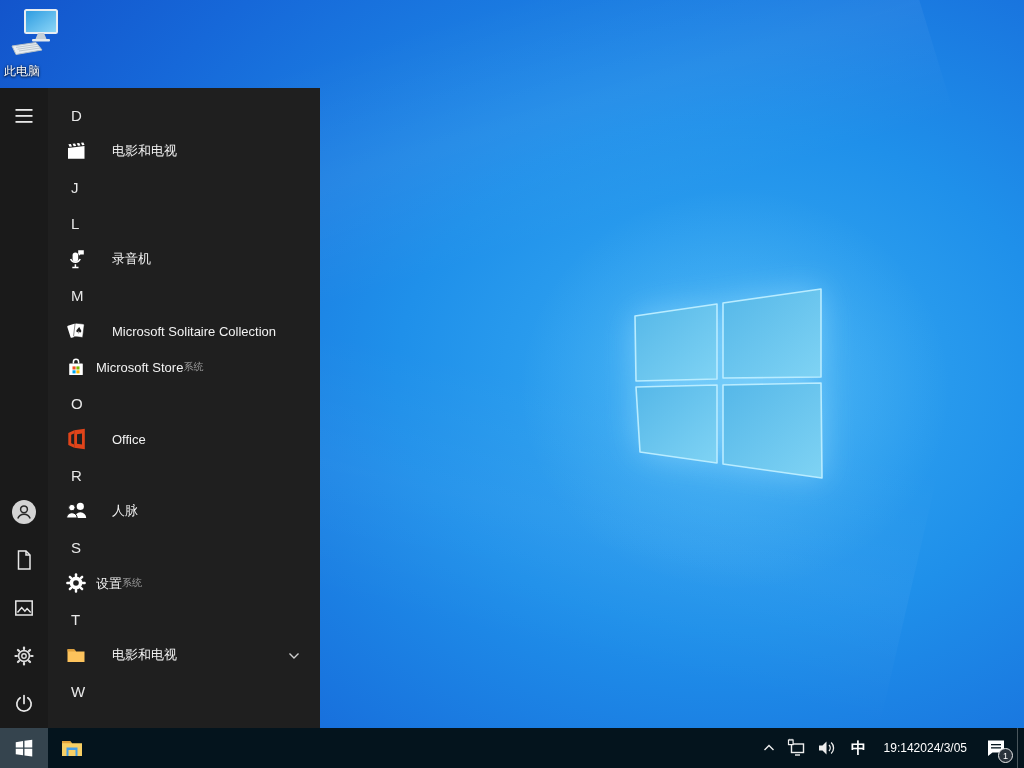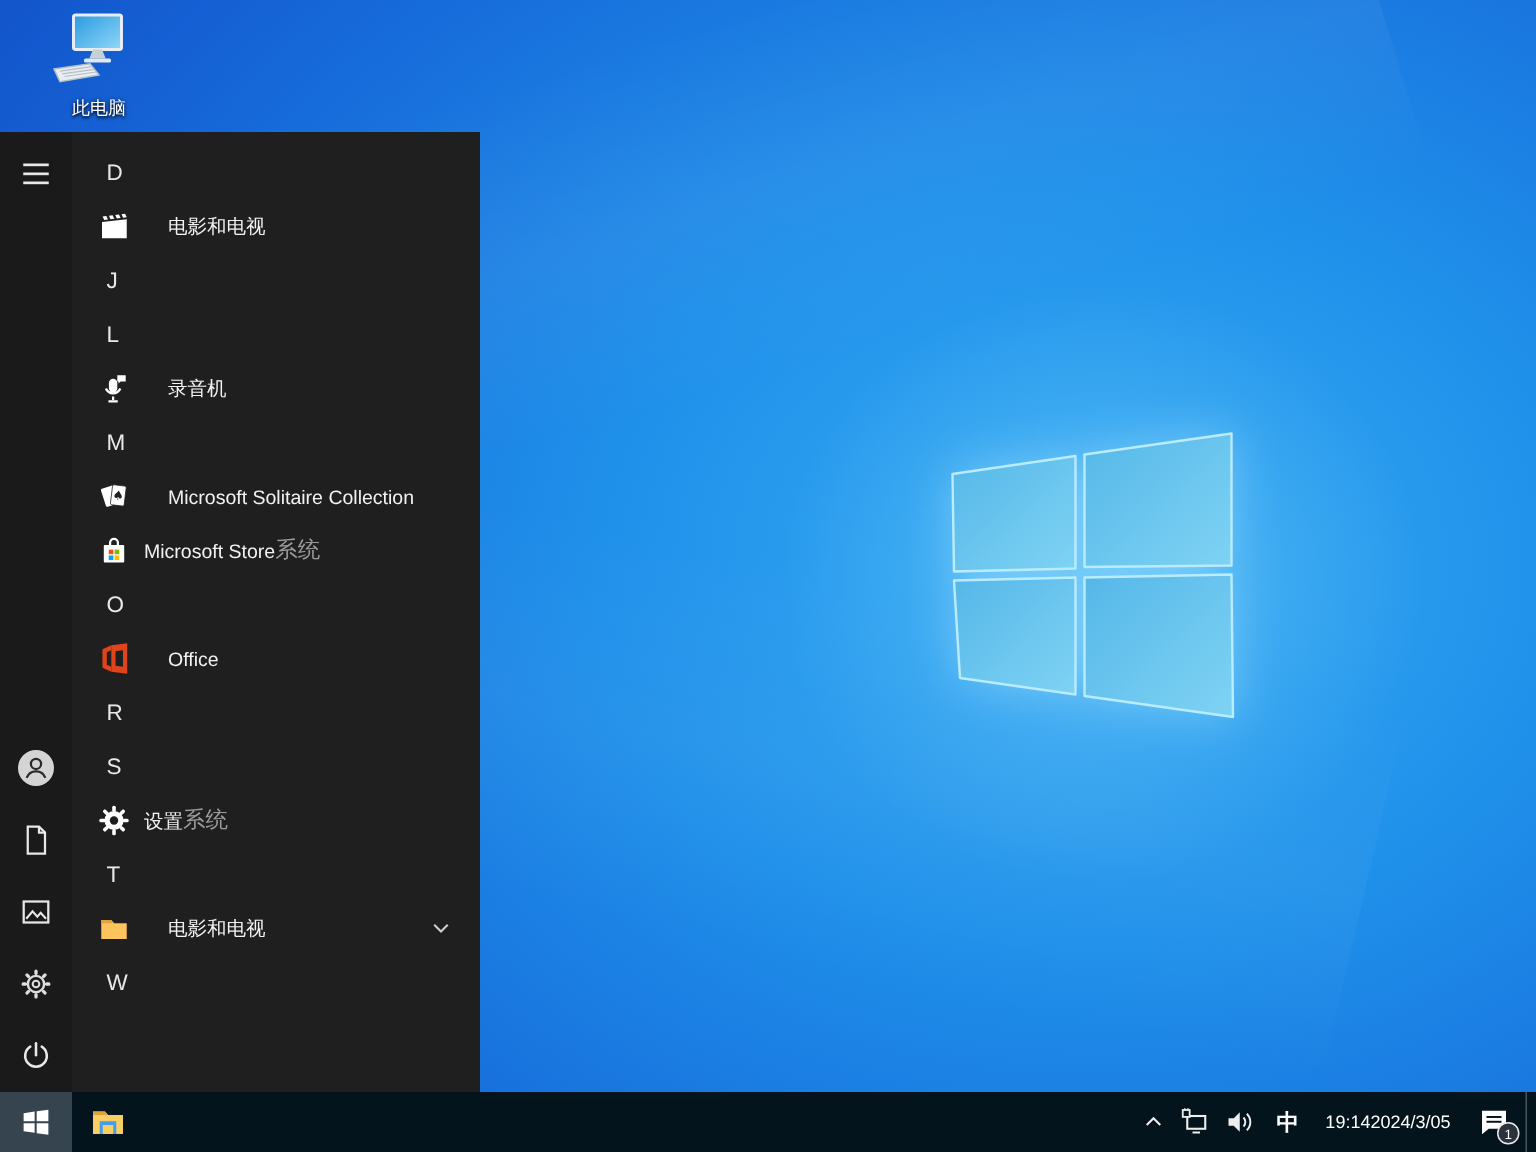--- a/index.html
+++ b/index.html
@@ -11,37 +11,37 @@
   .ray { position:absolute; pointer-events:none; }
   .ray1 { left:-8%; top:4%; width:100%; height:240px; transform:rotate(-17deg);
     background:linear-gradient(to bottom, rgba(255,255,255,0), rgba(255,255,255,.05) 50%, rgba(255,255,255,0)); }
   .ray2 { left:-10%; top:46%; width:100%; height:260px; transform:rotate(13deg);
     background:linear-gradient(to bottom, rgba(255,255,255,0), rgba(255,255,255,.04) 50%, rgba(255,255,255,0)); }
   .logo-glow { position:absolute; left:520px; top:190px; width:430px; height:400px; pointer-events:none;
     background:radial-gradient(closest-side, rgba(150,225,255,.30), rgba(150,225,255,0)); }
   .win-logo { position:absolute; left:630px; top:284px; filter:drop-shadow(0 0 16px rgba(170,230,255,.45)); }
 
   
-  .desk-icon { position:absolute; left:20px; top:8px; width:64px; text-align:right; cursor:default; }
+  .desk-icon { position:absolute; left:4px; top:8px; width:64px; text-align:left; cursor:default; }
   .desk-icon .lbl { margin-top:1px; font-size:12px; color:#fff; text-shadow:0 1px 2px rgba(0,0,0,.85), 0 0 3px rgba(0,0,0,.6); }
 
   
   .start-menu { position:absolute; left:0; top:88px; width:320px; height:640px; background:#1f1f1f; overflow:hidden; z-index:5; }
   .rail { position:absolute; left:0; top:0; width:48px; height:100%; background:#1a1a1a; }
   .rail-btn { width:48px; height:48px; display:flex; align-items:center; justify-content:center; cursor:pointer; }
   .rail-top { position:absolute; top:4px; left:0; }
   .rail-bottom { position:absolute; bottom:0; left:0; display:flex; flex-direction:column; }
   .app-list { position:absolute; left:0; top:0; width:100%; padding-top:9px; }
   .m-row { height:36px; display:flex; align-items:center; cursor:pointer; position:relative; }
   .m-row .letter { padding-left:71px; font-size:15px; color:#e8e8e8; }
   .m-row .appicon { width:24px; height:24px; margin-left:64px; flex:0 0 24px; display:flex; align-items:center; justify-content:center; }
   .m-row .applabel { margin-left:24px; font-size:13px; color:#f2f2f2; }
   .m-row .app2 { margin-left:8px; display:flex; flex-direction:row; justify-content:center; }
   .m-row .app2 .t { font-size:13px; color:#f2f2f2; line-height:15px; }
-  .m-row .app2 .s { font-size:15px; color:#9b9b9b; line-height:14px; }
+  .m-row .app2 .s { font-size:10px; color:#9b9b9b; line-height:14px; }
   .m-row .chev { position:absolute; right:20px; top:50%; transform:translateY(-50%); }
 
   
   .taskbar { position:absolute; left:0; bottom:0; width:1024px; height:40px; background:#04141d; z-index:10; display:flex; }
   .tb-btn { width:48px; height:40px; display:flex; align-items:center; justify-content:center; cursor:pointer; }
   .start-btn { background:#35444e; }
   .tray { position:absolute; right:0; top:0; height:40px; display:flex; align-items:center; }
   .tray-btn { height:40px; display:flex; align-items:center; justify-content:center; cursor:pointer; padding:0 4px; }
   .ime { font-size:15px; color:#fff; font-weight:bold; width:26px; text-align:center; }
   .clock { display:flex; flex-direction:row; align-items:center; justify-content:center; color:#fff; font-size:12px; line-height:14px; padding:0 8px; height:40px; cursor:pointer; }
@@ -179,20 +179,31 @@
             <path fill="#e0441a" d="M10.2 3.2 L4.3 5.9 V18.1 L10.2 20.8 L10.2 17.5 L7.2 16.2 V7.8 L10.2 6.5 Z"></path>
           </svg>
         </span>
         <span class="applabel">Office</span>
       </div>
 
       <div class="m-row">
         <span class="letter">R</span>
       </div>
 
+      <div class="m-row">
+        <span class="appicon">
+          <svg width="24" height="24" viewBox="0 0 24 24" fill="#fff">
+            <circle cx="16.3" cy="7.4" r="3.6"></circle>
+            <path d="M10.6 19a5.8 5.8 0 0 1 11.6 0Z"></path>
+            <circle cx="7.9" cy="8.6" r="3.2" stroke="#1f1f1f" stroke-width="1"></circle>
+            <path d="M2.6 19a5.3 5.3 0 0 1 10.6 0Z" stroke="#1f1f1f" stroke-width="1"></path>
+          </svg>
+        </span>
+        <span class="applabel">人脉</span>
+      </div>
 
       <div class="m-row">
         <span class="letter">S</span>
       </div>
 
       <div class="m-row">
         <span class="appicon">
           <svg width="24" height="24" viewBox="0 0 24 24">
             <g fill="#fff">
               <rect x="10.8" y="2.2" width="2.4" height="4" rx="1"></rect>

